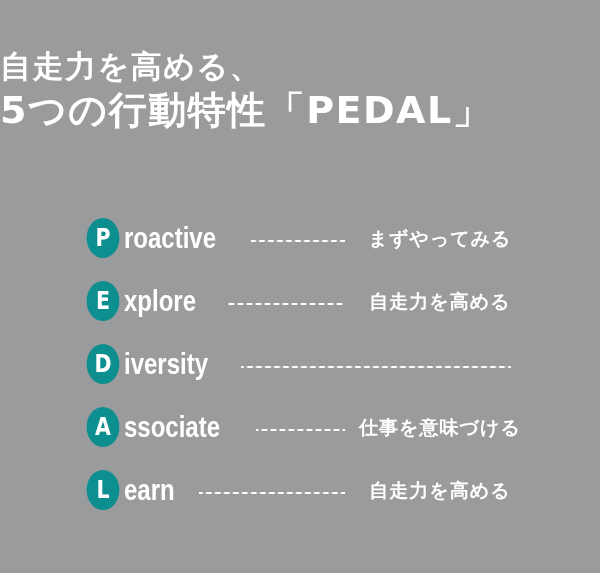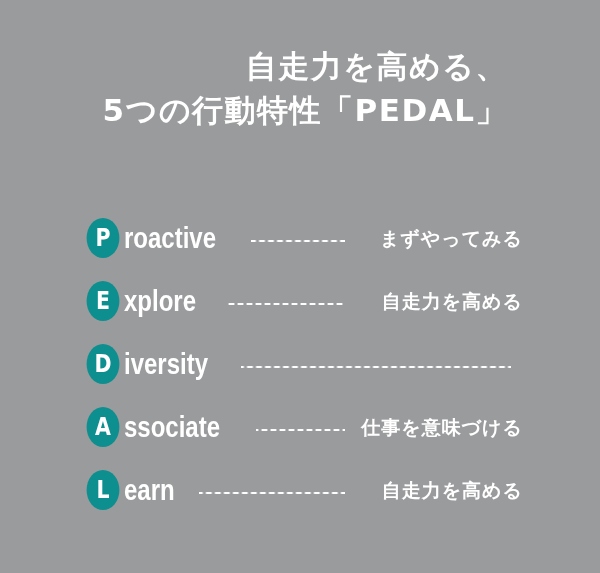--- a/index.html
+++ b/index.html
@@ -19,40 +19,39 @@
     overflow: hidden;
     box-sizing: border-box;
   }
 
   
   #title-block {
     position: absolute;
     top: 44px;
     left: 0;
     width: 508px;
-    text-align: right;
+    text-align: left;
     color: #ffffff;
   }
   .title-line {
     display: block;
     font-family: "DejaVu Sans", "Liberation Sans", sans-serif;
     font-weight: bold;
     color: #ffffff;
     white-space: nowrap;
   }
   #title-line-1 {
     font-size: 31px;
     line-height: 44px;
     letter-spacing: 1.5px;
   }
   #title-line-2 {
-    font-size: 31px;
+    font-size: 38px;
     line-height: 44px;
     letter-spacing: 1.5px;
-    padding-left: 32px;
   }
 
   
   #pedal-list {
     position: absolute;
     top: 206px;
     left: 83px;
     width: 440px;
   }
   .pedal-row {
@@ -104,21 +103,21 @@
   }
   .desc {
     flex: 0 0 auto;
     color: #ffffff;
     font-family: "DejaVu Sans", "Liberation Sans", sans-serif;
     font-weight: bold;
     font-size: 19px;
     line-height: 40px;
     letter-spacing: 1px;
     white-space: nowrap;
-    text-align: right;
+    text-align: center;
     width: 166px;
   }
 </style>
 </head>
 <body>
 
 <div id="poster" style="background: rgb(154, 155, 157);">
 
   <div id="title-block">
     <span class="title-line" id="title-line-1">自走力を高める、</span>

